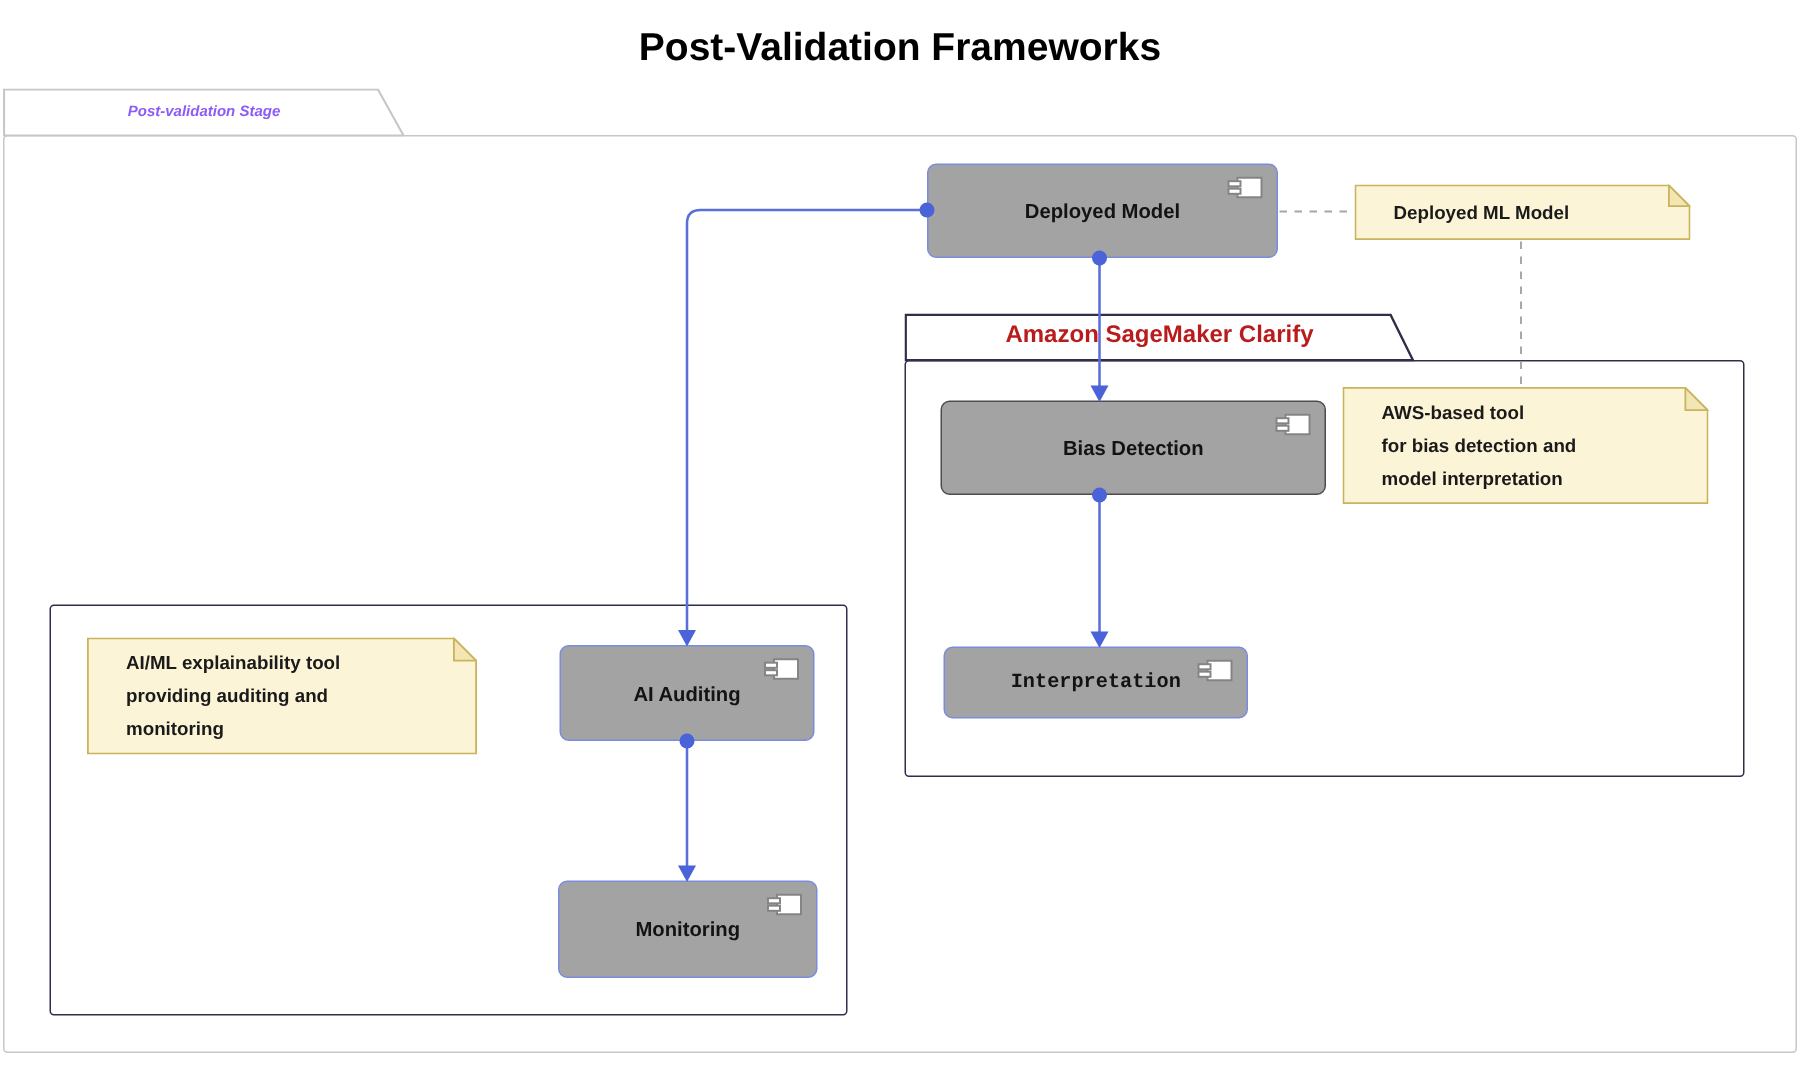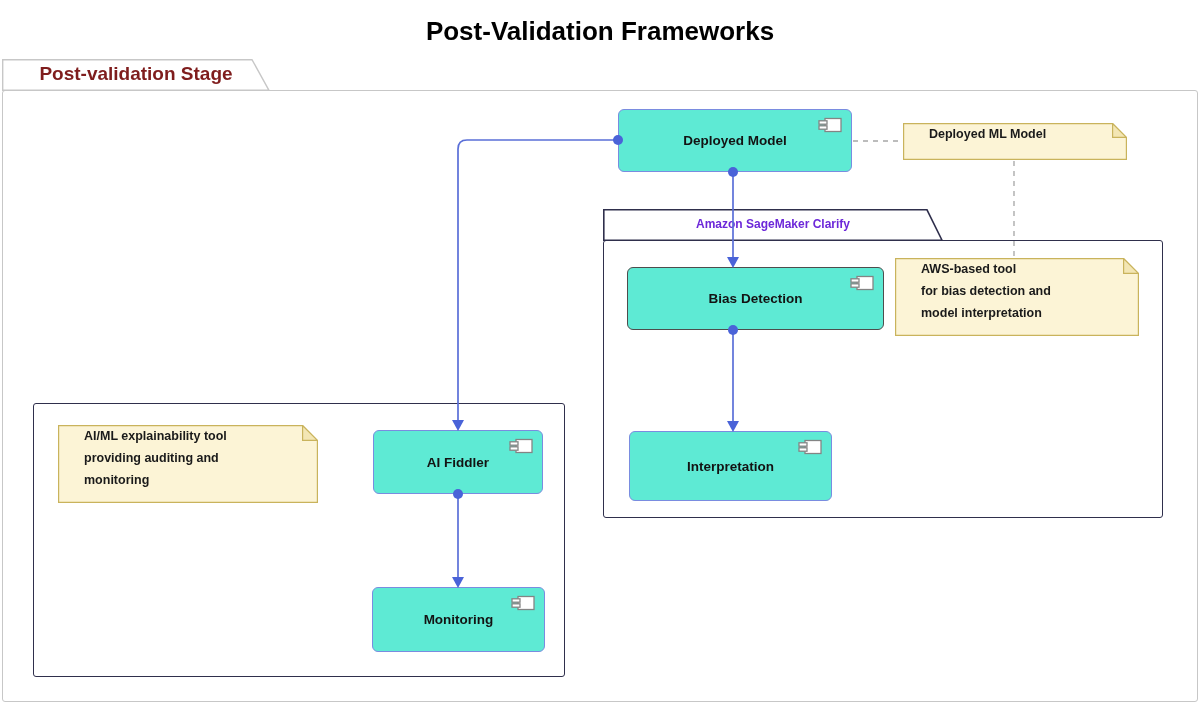--- a/index.html
+++ b/index.html
@@ -25,39 +25,39 @@
   .fiddler-body {
     left:33px; top:403px; width:532px; height:274px;
     border:1.6px solid #2F2F4C; border-radius:3px;
   }
   
   .tab { position:absolute; }
   .tab svg { display:block; }
   .tab-label {
     position:absolute; top:0; left:0; height:100%;
     display:flex; align-items:center; justify-content:center;
-    font-weight:bold; color:#6d28d9; font-size:12px; width:100%;
+    font-weight:bold; color:#b91c1c; font-size:16px; width:100%;
     padding-bottom:2px; box-sizing:border-box;
   }
-  .outer-tab .tab-label { color:#7f1d1d; font-size:19px; }
+  .outer-tab .tab-label { color:#8b5cf6; font-size:10px;font-style:italic; }
   
   .node {
-    position:absolute; background:#5eead4; box-sizing:border-box;
+    position:absolute; background:#a3a3a3; box-sizing:border-box;
     border:1.6px solid #7A8CE0; border-radius:6px;
     display:flex; align-items:center; justify-content:center;
   }
   .node.dark-border { border-color:#4D4D4D; }
   .node-label { font-size:13.5px; font-weight:bold; color:#131313; }
   .comp-icon { position:absolute; top:7px; right:8px; }
   
   .note { position:absolute; }
   .note svg.note-shape { position:absolute; left:0; top:0; }
   .note-text {
     position:absolute; inset:0; display:flex; flex-direction:column;
-    padding-left:26px; box-sizing:border-box;
+    justify-content:center; padding-left:26px; box-sizing:border-box;
     font-size:12.5px; font-weight:bold; color:#1a1a1a; line-height:22px;
   }
   .edges { position:absolute; left:0; top:0; pointer-events:none; }
 </style>
 </head>
 <body>
 
 <div class="canvas">
 
   <div class="title">Post-Validation Frameworks</div>
@@ -125,36 +125,36 @@
 
   <div class="node dark-border" style="left:627px; top:267px; width:257px; height:63px;">
     <svg class="comp-icon" width="26" height="17" viewBox="0 0 26 17">
       <rect x="8" y="1.5" width="16" height="13" fill="#ffffff" stroke="#848484" stroke-width="1.3"></rect>
       <rect x="2" y="3.8" width="8" height="3.4" fill="#ffffff" stroke="#848484" stroke-width="1.3"></rect>
       <rect x="2" y="8.8" width="8" height="3.4" fill="#ffffff" stroke="#848484" stroke-width="1.3"></rect>
     </svg>
     <span class="node-label">Bias Detection</span>
   </div>
 
-  <div class="node" style="left:629px; top:431px; width:203px; height:70px;">
+  <div class="node" style="left:629px; top:431px; width:203px; height:48px;font-family:Liberation Mono, monospace;">
     <svg class="comp-icon" width="26" height="17" viewBox="0 0 26 17">
       <rect x="8" y="1.5" width="16" height="13" fill="#ffffff" stroke="#848484" stroke-width="1.3"></rect>
       <rect x="2" y="3.8" width="8" height="3.4" fill="#ffffff" stroke="#848484" stroke-width="1.3"></rect>
       <rect x="2" y="8.8" width="8" height="3.4" fill="#ffffff" stroke="#848484" stroke-width="1.3"></rect>
     </svg>
     <span class="node-label">Interpretation</span>
   </div>
 
   <div class="node" style="left:373px; top:430px; width:170px; height:64px;">
     <svg class="comp-icon" width="26" height="17" viewBox="0 0 26 17">
       <rect x="8" y="1.5" width="16" height="13" fill="#ffffff" stroke="#848484" stroke-width="1.3"></rect>
       <rect x="2" y="3.8" width="8" height="3.4" fill="#ffffff" stroke="#848484" stroke-width="1.3"></rect>
       <rect x="2" y="8.8" width="8" height="3.4" fill="#ffffff" stroke="#848484" stroke-width="1.3"></rect>
     </svg>
-    <span class="node-label">AI Fiddler</span>
+    <span class="node-label">AI Auditing</span>
   </div>
 
   <div class="node" style="left:372px; top:587px; width:173px; height:65px;">
     <svg class="comp-icon" width="26" height="17" viewBox="0 0 26 17">
       <rect x="8" y="1.5" width="16" height="13" fill="#ffffff" stroke="#848484" stroke-width="1.3"></rect>
       <rect x="2" y="3.8" width="8" height="3.4" fill="#ffffff" stroke="#848484" stroke-width="1.3"></rect>
       <rect x="2" y="8.8" width="8" height="3.4" fill="#ffffff" stroke="#848484" stroke-width="1.3"></rect>
     </svg>
     <span class="node-label">Monitoring</span>
   </div>

